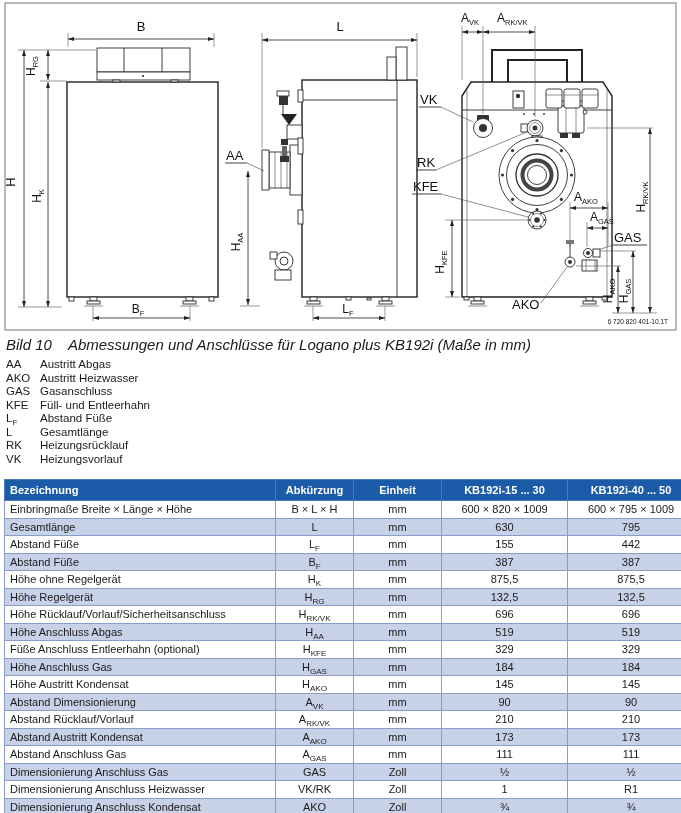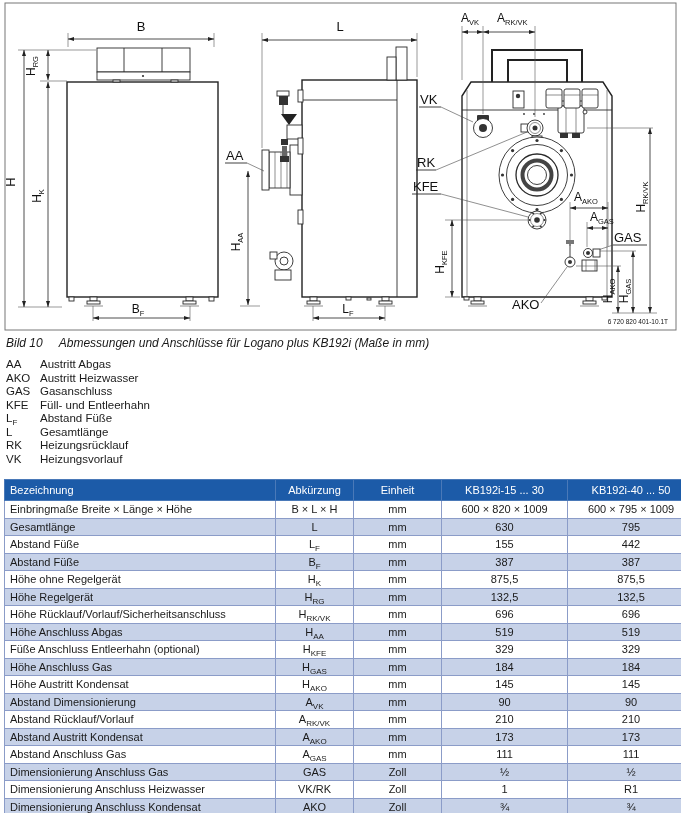--- a/index.html
+++ b/index.html
@@ -14,35 +14,35 @@
   .o1 { fill:#fff; stroke:#222; stroke-width:1.4; }
   .o2 { fill:#fff; stroke:#2a2a2a; stroke-width:0.9; }
   .ln { stroke:#2a2a2a; stroke-width:0.9; fill:none; }
   .thin { stroke:#444; stroke-width:0.6; fill:none; }
   .ext { stroke:#555; stroke-width:0.6; fill:none; }
   .dim { stroke:#222; stroke-width:0.8; fill:none;
          marker-start:url(#arr); marker-end:url(#arr); }
   .fillD { fill:#333; }
   .hnd { fill:none; stroke:#222; stroke-width:2; }
 
-  .caption { position:absolute; left:6px; top:336px; font-style:italic; font-size:12px; white-space:nowrap; }
+  .caption { position:absolute; left:6px; top:336px; font-style:italic; font-size:15px; white-space:nowrap; }
   .cap-prefix { margin-right:16px; }
 
   .legend { position:absolute; left:6px; top:358px; font-size:11.5px; }
   .legend-row { display:flex; height:13.5px; line-height:13.5px; }
   .legend-abbr { width:34px; flex:0 0 34px; }
   sub { font-size:8px; line-height:0; }
 
   table.dim-table {
     position:absolute; left:4px; top:479px; width:673px;
     border-collapse:collapse; table-layout:fixed; font-size:11px;
   }
   .dim-table th, .dim-table td { border:1px solid var(--grid,#8b9cc8); overflow:hidden; white-space:nowrap; }
   .dim-table th {
-    background:var(--header-bg,#1c5ba8); color:#fff; font-weight:normal;
+    background:var(--header-bg,#1c5ba8); color:#fff; font-weight:bold;
     height:18px; text-align:center; border-color:#4a79b8;
   }
   .dim-table td { height:16.5px; text-align:center; padding:0 2px; }
   .dim-table th.name-col, .dim-table td.name { text-align:left; padding-left:5px; }
   .dim-table tr.alt td { background:var(--alt-bg,#c7d2e8); }
   .dim-table th:nth-child(1){width:264px;} .dim-table th:nth-child(2){width:75px;}
   .dim-table th:nth-child(3){width:85px;}  .dim-table th:nth-child(4){width:123px;text-align:center;}
   .dim-table th:nth-child(5){width:124px;}
 </style>
 </head>

